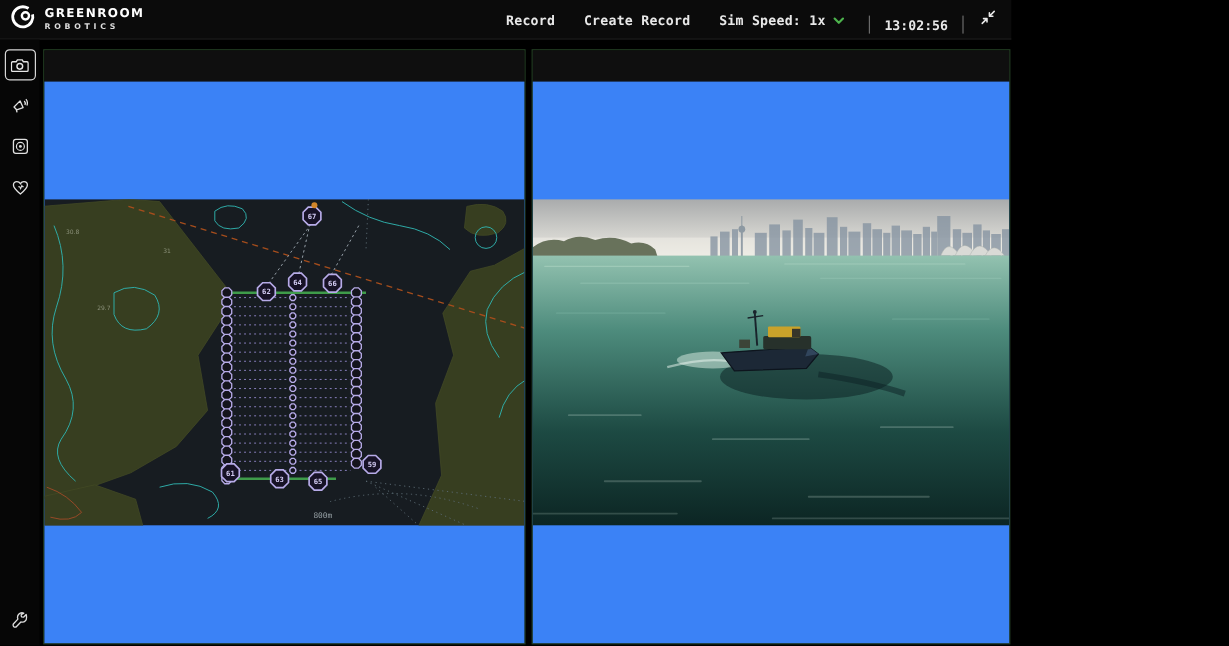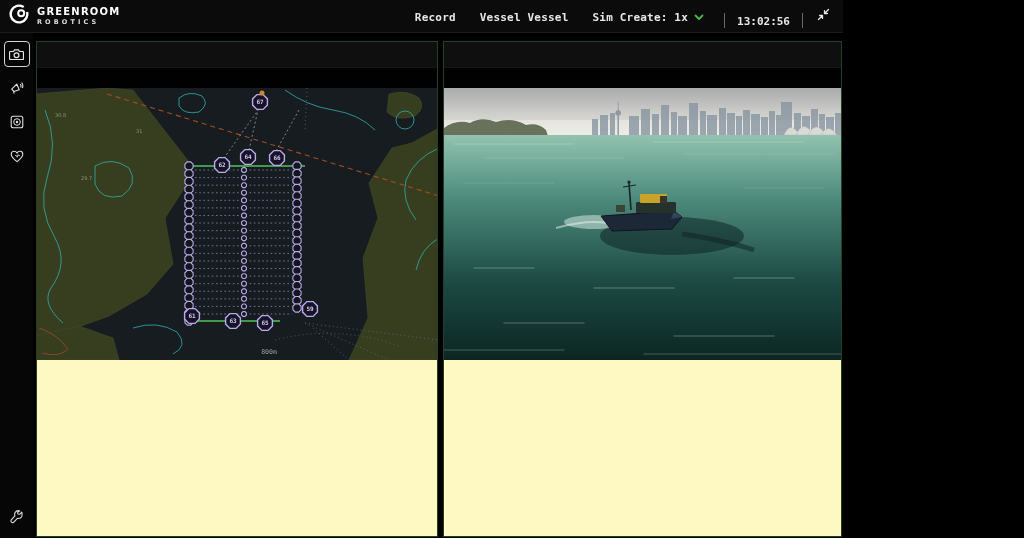--- a/index.html
+++ b/index.html
@@ -38,22 +38,22 @@
   .side-btn svg { display:block; }
   .side-bottom { position:absolute; bottom:8px; left:0; width:33px;
                  display:flex; justify-content:center; }
 
   
   .panel { position:absolute; top:41px; height:496px; background:#010101;
            border:1px solid #234023; display:flex; flex-direction:column; }
   .panel-left  { left:36px;  width:402px; }
   .panel-right { left:443px; width:399px; }
   .panel-header { height:26px; background:#0f0f0f; border-bottom:1px solid #151515; }
-  .panel-body { flex:1; display:flex; align-items:flex-start; justify-content:center;
-                background:#fef9c3; overflow:hidden;margin-top:20px; }
+  .panel-body { flex:1; display:flex; align-items:center; justify-content:center;
+                background:#3b82f6; overflow:hidden; }
   .media { display:block; }
 
   
   .wp-label { fill:#d4ccf4; font-size:6px; font-weight:bold;
               font-family:"DejaVu Sans Mono", monospace; text-anchor:middle; }
   .depth-label { fill:#8a9078; font-size:5px;
                  font-family:"DejaVu Sans", sans-serif; }
   .scale-label { fill:#97a1a6; font-size:6.5px; text-anchor:middle;
                  font-family:"DejaVu Sans Mono", monospace; }
 
@@ -79,24 +79,24 @@
       </span>
     </div>
 
     <div class="topbar-spacer"></div>
 
     <div class="topbar-menu">
       <button class="tb-item">
         <span>Record</span>
       </button>
       <button class="tb-item">
-        <span>Vessel Vessel</span>
+        <span>Create Record</span>
       </button>
       <button class="tb-item">
-        <span>Sim Create: 1x</span>
+        <span>Sim Speed: 1x</span>
         <span class="chev">
           <svg width="10" height="7" viewBox="0 0 10 7">
             <path d="M1.5,1.5 L5,5 L8.5,1.5" fill="none" stroke="#4db34d" stroke-width="1.8" stroke-linecap="round" stroke-linejoin="round"></path>
           </svg>
         </span>
       </button>
       <span class="tb-divider"></span>
       <span class="tb-time">13:02:56</span>
       <span class="tb-divider"></span>
       <button class="tb-item" style="padding:4px 2px 4px 6px;">

